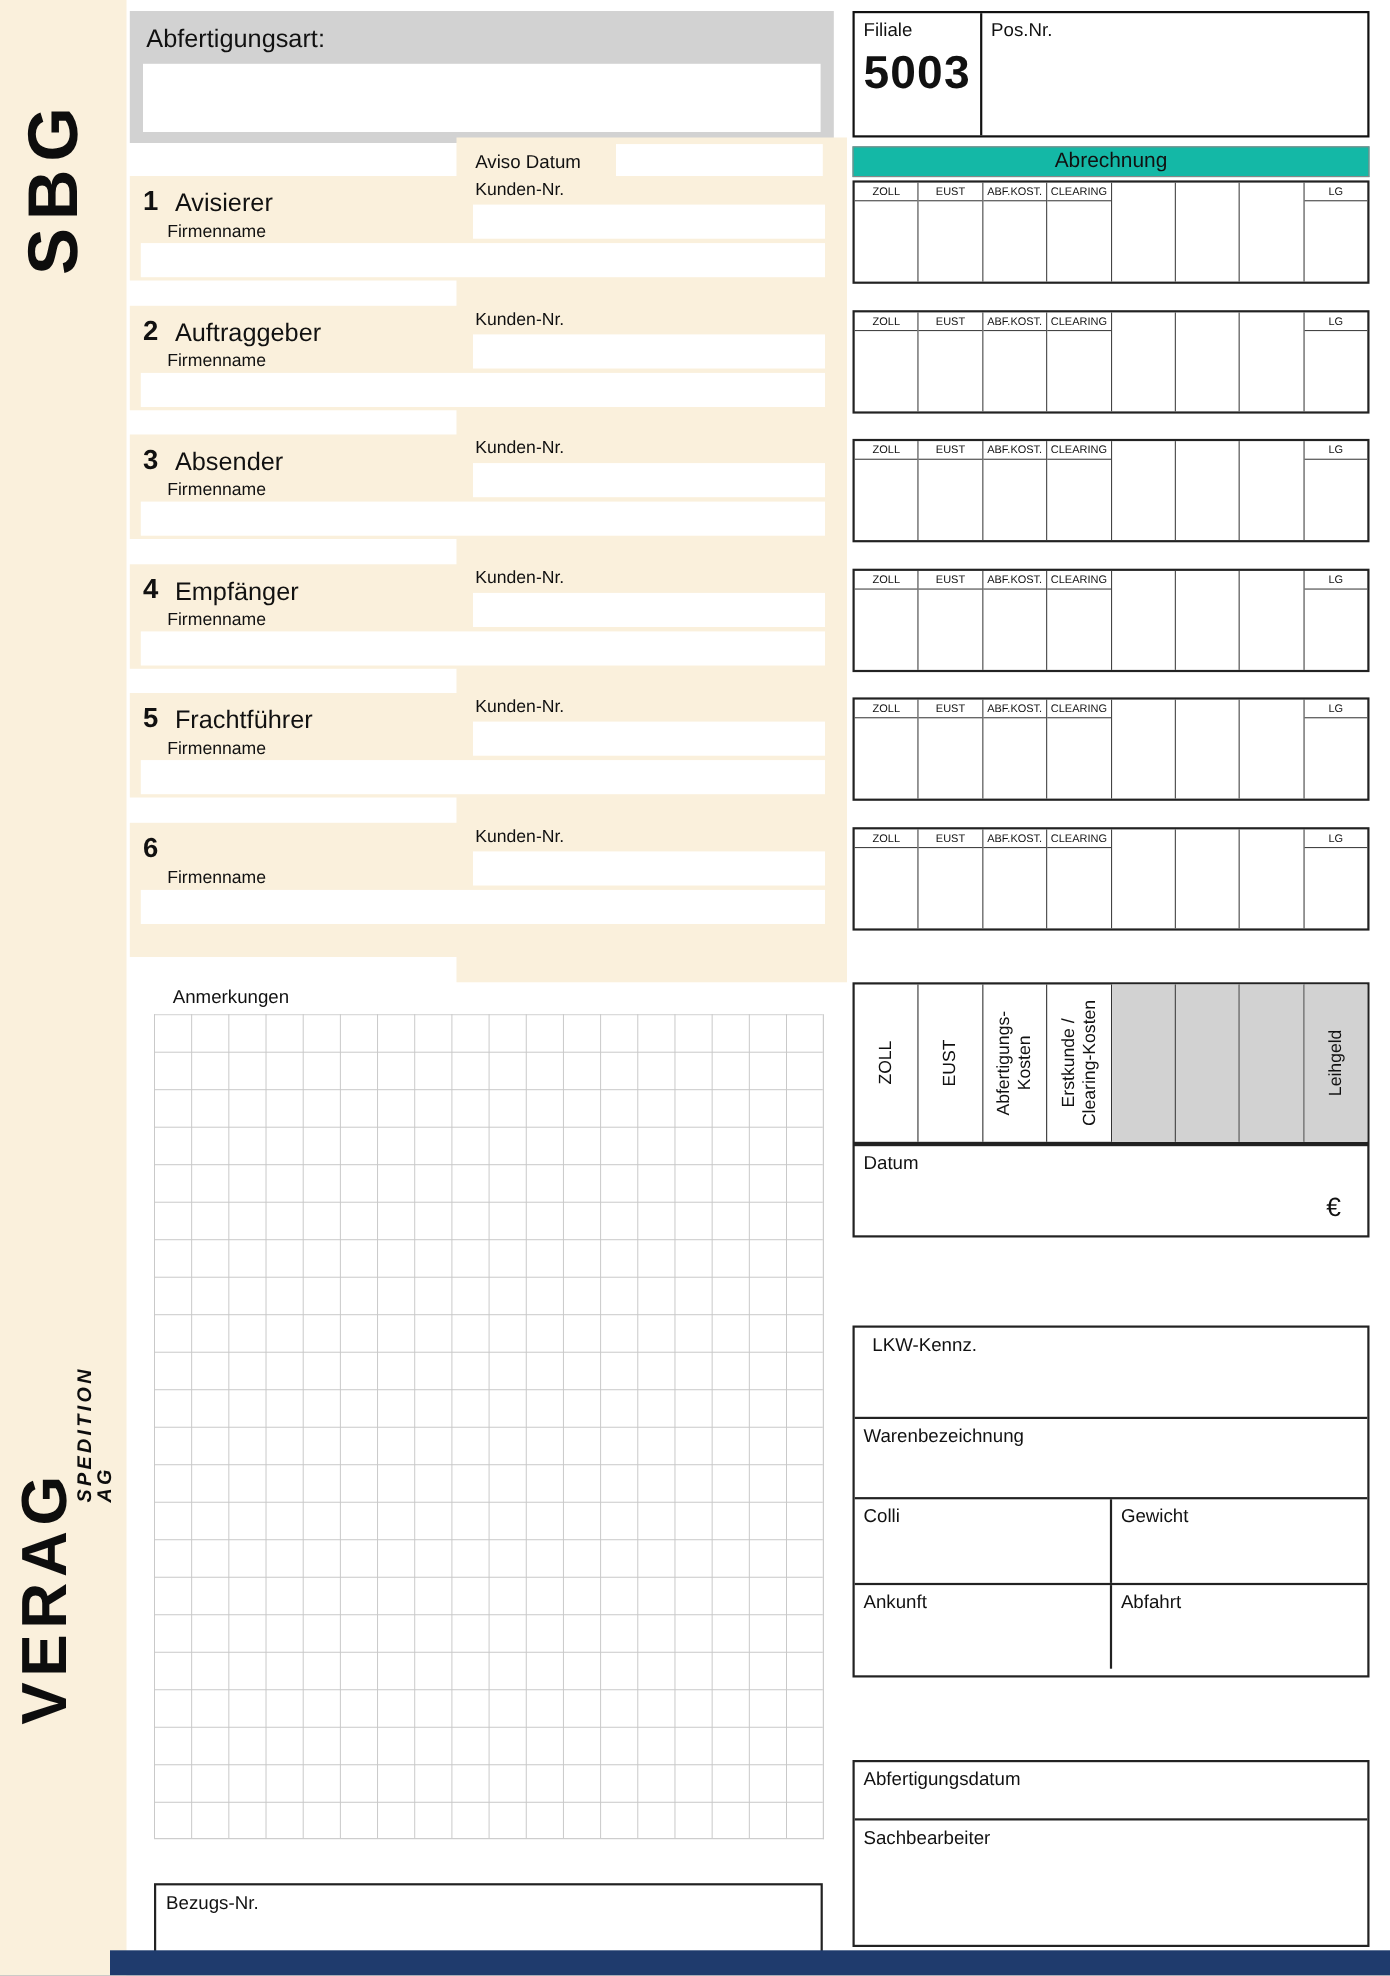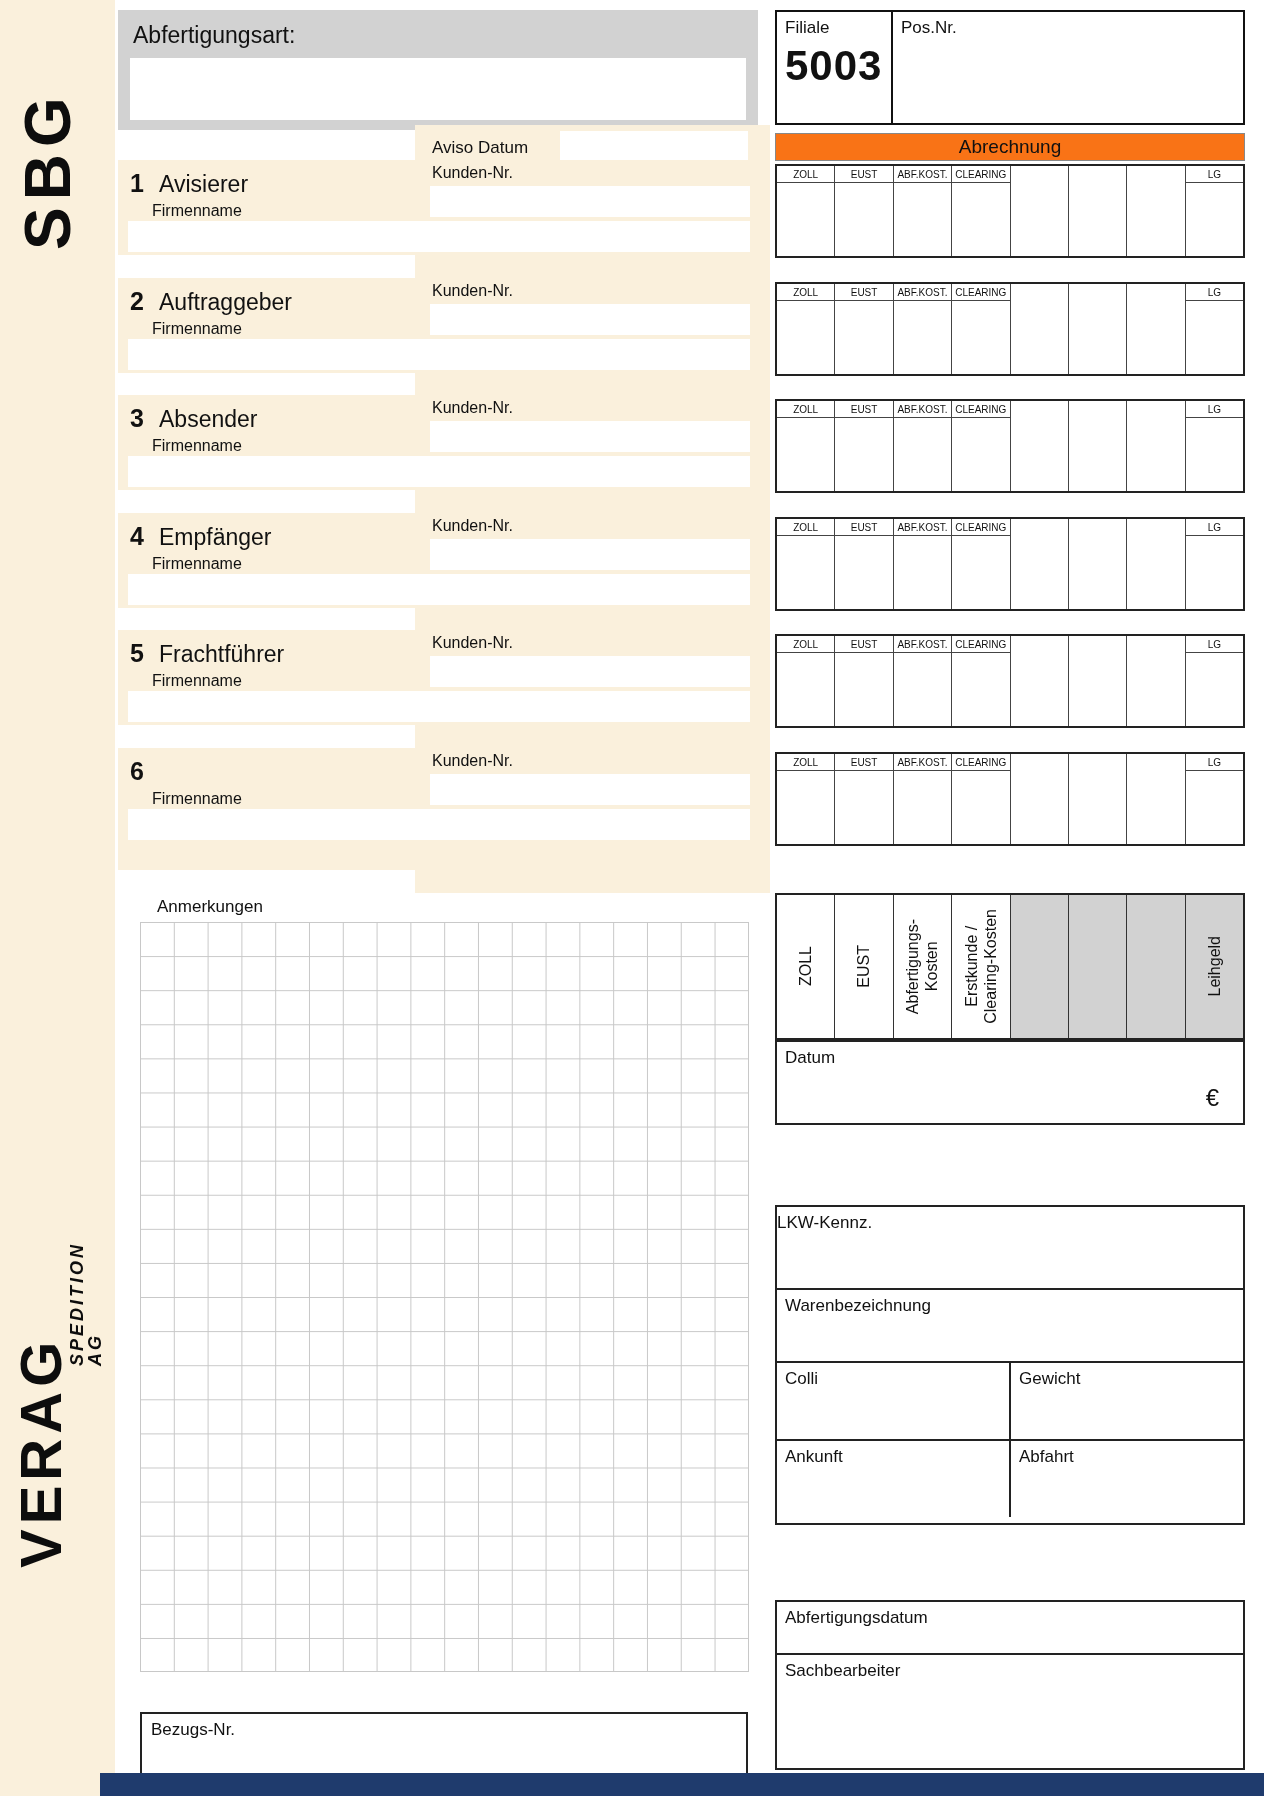--- a/index.html
+++ b/index.html
@@ -33,21 +33,21 @@
   
   .section { position:absolute; left:118px; width:652px; height:95px; background:#FAF0DC; }
   .sec-num { position:absolute; left:12px; top:9px; font-size:25px; font-weight:bold; }
   .sec-name { position:absolute; left:41px; top:11px; font-size:23px; }
   .kunden-label { position:absolute; left:314px; top:4px; font-size:16px; }
   .kunden-input { position:absolute; left:312px; top:26px; width:320px; height:31px; background:#fff; }
   .firma-label { position:absolute; left:34px; top:42px; font-size:16px; }
   .firma-input { position:absolute; left:10px; top:61px; width:622px; height:31px; background:#fff; }
 
   
-  .abr-header { position:absolute; left:775px; top:133px; width:470px; height:28px; background:#f97316; border:1px solid #888; display:flex; align-items:center; justify-content:center; font-size:19px; }
+  .abr-header { position:absolute; left:775px; top:133px; width:470px; height:28px; background:#14b8a6; border:1px solid #888; display:flex; align-items:center; justify-content:center; font-size:19px; }
   .bill-block { position:absolute; left:775px; width:470px; height:94px; border:2px solid #222; background:#fff; display:flex; }
   .bill-col { flex:1; border-right:1px solid #444; position:relative; }
   .bill-col:last-child { border-right:none; }
   .bill-head { height:17px; line-height:17px; font-size:10px; text-align:center; border-bottom:1px solid #444; white-space:nowrap; overflow:hidden; }
 
   .rot-table { position:absolute; left:775px; top:893px; width:470px; height:147px; border:2px solid #222; background:#fff; display:flex; }
   .rot-col { flex:1; border-right:1px solid #333; display:flex; align-items:center; justify-content:center; }
   .rot-col:last-child { border-right:none; }
   .rot-col.gray { background:#D2D2D2; }
   .rot-label { font-size:16px; white-space:pre-line; text-align:center; line-height:1.2; }
@@ -61,21 +61,21 @@
   .anm-label { position:absolute; left:157px; top:897px; font-size:17px; }
   .grid { position:absolute; left:140px; top:922px; width:609px; height:750px;
           border-right:1px solid #c8c8c8; border-bottom:1px solid #c8c8c8;
           background-image:linear-gradient(to right,#c8c8c8 1px,transparent 1px),
                            linear-gradient(to bottom,#c8c8c8 1px,transparent 1px);
           background-size:33.8px 34.1px; }
   .bezug-box { position:absolute; left:140px; top:1700px; width:608px; height:66px; border:2px solid #222; background:#fff; padding:6px 9px;margin-top:12px; }
 
   
   .cargo-box { position:absolute; left:775px; top:1205px; width:470px; height:320px; border:2px solid #222; background:#fff; }
-  .row-lkw { height:83px; border-bottom:2px solid #222; padding:6px 0; }
+  .row-lkw { height:83px; border-bottom:2px solid #222; padding:6px 16px; }
   .row-waren { height:73px; border-bottom:2px solid #222; padding:6px 8px; }
   .row-split { height:78px; border-bottom:2px solid #222; display:flex; }
   .row-split2 { height:76px; display:flex; }
   .split-cell { width:234px; border-right:2px solid #222; padding:6px 8px; }
   .split-cell2 { flex:1; padding:6px 8px; }
 
   .proc-box { position:absolute; left:775px; top:1600px; width:470px; height:170px; border:2px solid #222; background:#fff; }
   .proc-r1 { height:53px; border-bottom:2px solid #222; padding:6px 8px; }
   .proc-r2 { height:111px; padding:6px 8px; }
 </style>

